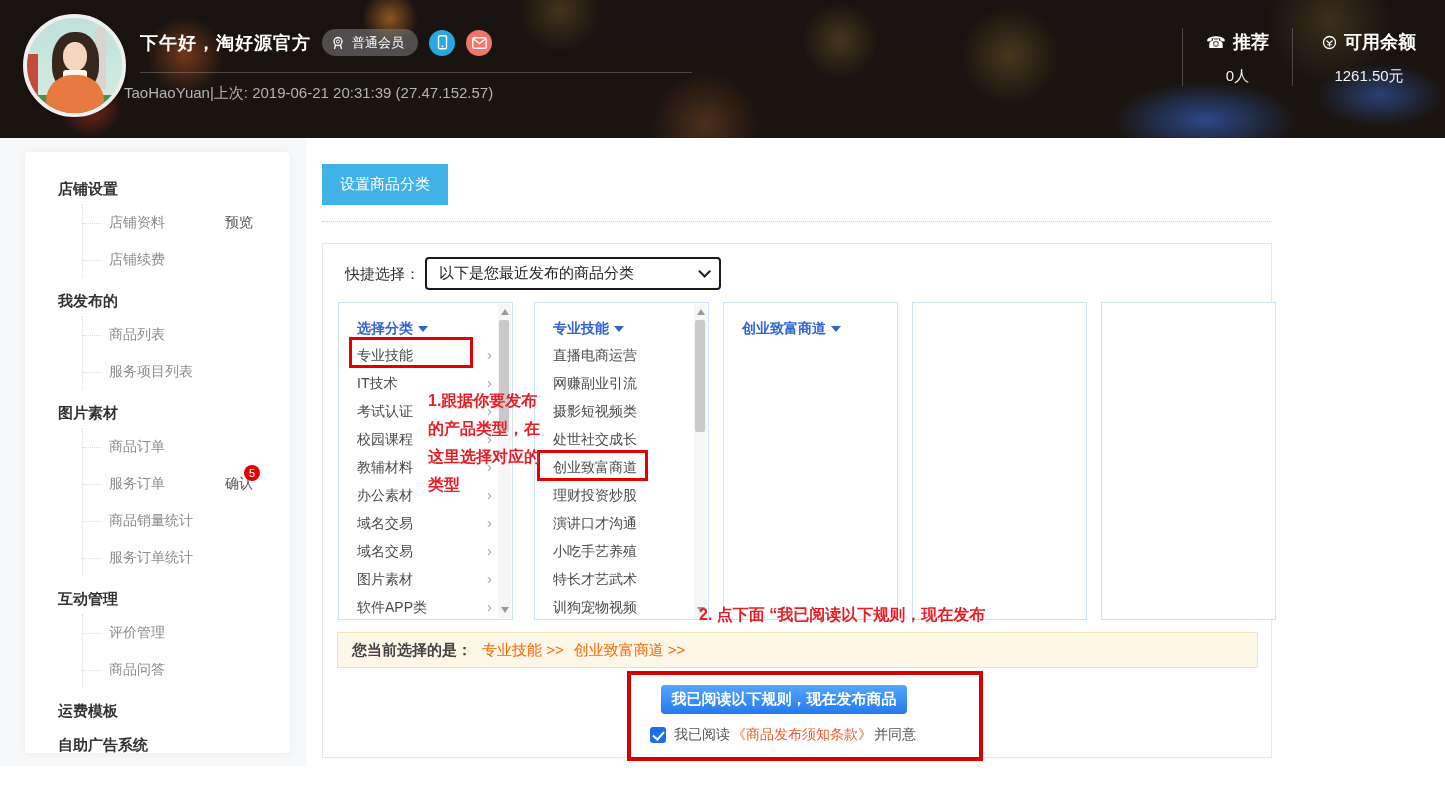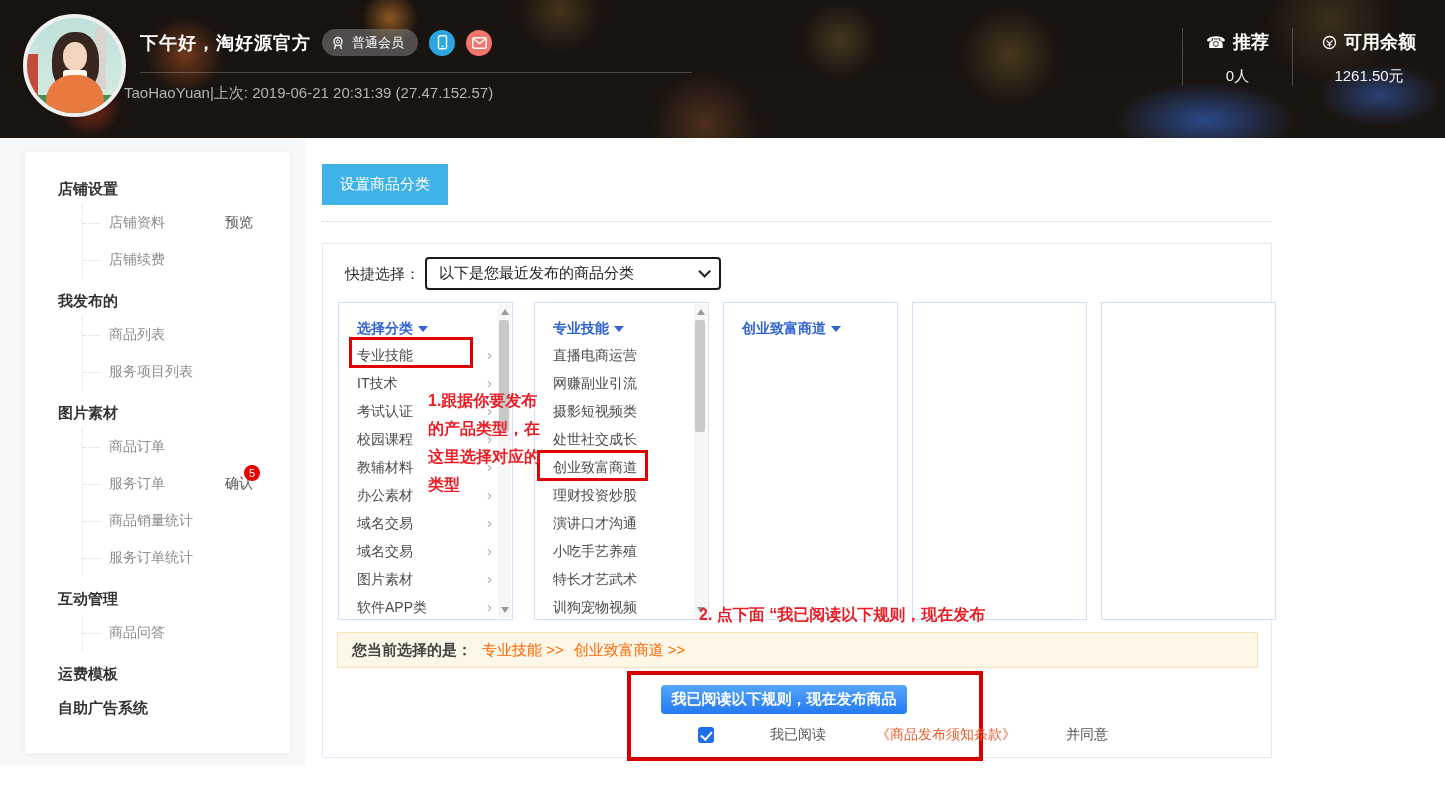--- a/index.html
+++ b/index.html
@@ -98,21 +98,21 @@
 
   .anno { position:absolute; color:#ed1c24; font-weight:bold; font-size:16px; pointer-events:none; }
   .anno-1 { left:428px; top:387px; width:140px; line-height:28px; }
   .anno-2 { left:699px; top:597px; width:310px; line-height:35px; }
 
   .select-bar { position:absolute; left:337px; top:632px; width:921px; height:36px; background:#fdf7e7; border:1px solid #f5e0b8; display:flex; align-items:center; padding-left:14px; font-size:15px; }
   .select-bar .sel-label { color:#444; font-weight:bold; }
   .select-bar .sel-path { color:#f60; font-weight:normal; margin-left:10px; }
 
   .publish-btn { position:absolute; left:661px; top:685px; width:246px; height:29px; border-radius:4px; background:linear-gradient(180deg,#54a6fd,#2479ef); color:#fff; font-size:15px; font-weight:bold; display:flex; align-items:center; justify-content:center; cursor:pointer; }
-  .agree-row { position:absolute; left:698px; top:726px; display:flex; align-items:center; font-size:14px; color:#555;gap:48px; }
+  .agree-row { position:absolute; left:650px; top:726px; display:flex; align-items:center; font-size:14px; color:#555; }
   .checkbox { width:16px; height:16px; background:#1d6fe8; border-radius:3px; position:relative; margin-right:8px; cursor:pointer; }
   .checkbox::after { content:''; position:absolute; left:4.5px; top:1.5px; width:5px; height:9px; border-right:2px solid #fff; border-bottom:2px solid #fff; transform:rotate(42deg); }
   .terms-link { color:#f05a28; cursor:pointer; margin:0 2px; }
 </style>
 </head>
 <body>
 
 <div class="page">
 
   <header class="header">
@@ -225,20 +225,24 @@
           <span class="item-spacer"></span>
         </li>
         <li>
           <span class="item-label">服务订单统计</span>
           <span class="item-spacer"></span>
         </li>
       </ul>
     <div class="nav-title">互动管理</div>
     <ul class="sub-list">
 
+    <li>
+          <span class="item-label">评价管理</span>
+          <span class="item-spacer"></span>
+        </li>
         <li>
           <span class="item-label">商品问答</span>
           <span class="item-spacer"></span>
         </li>
       </ul>
     <div class="nav-title">运费模板</div>
     <div class="nav-title">自助广告系统</div>
   </aside>
 
   <div class="tab-btn">设置商品分类</div>

